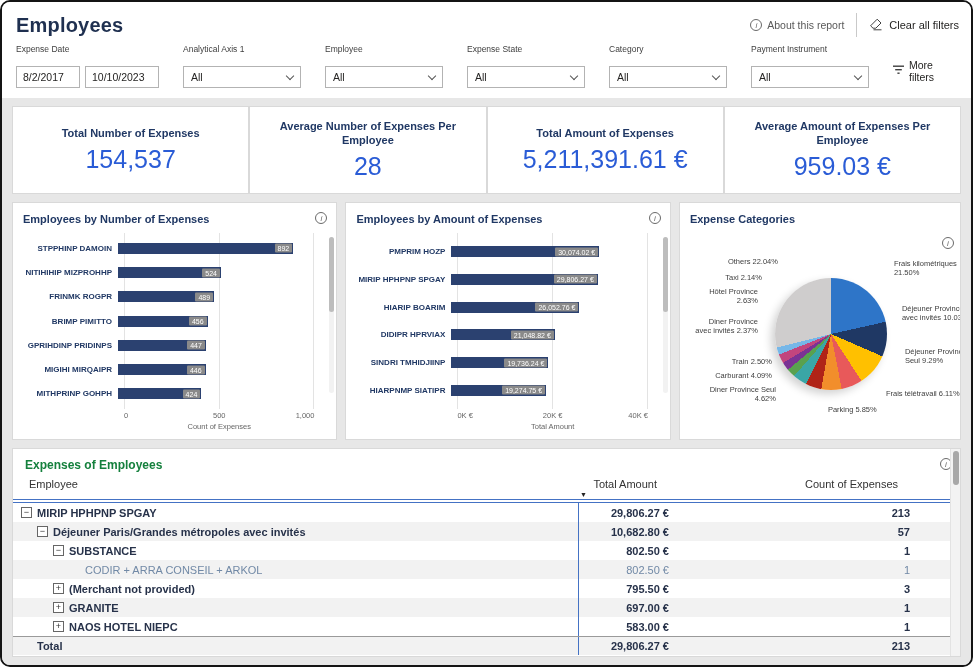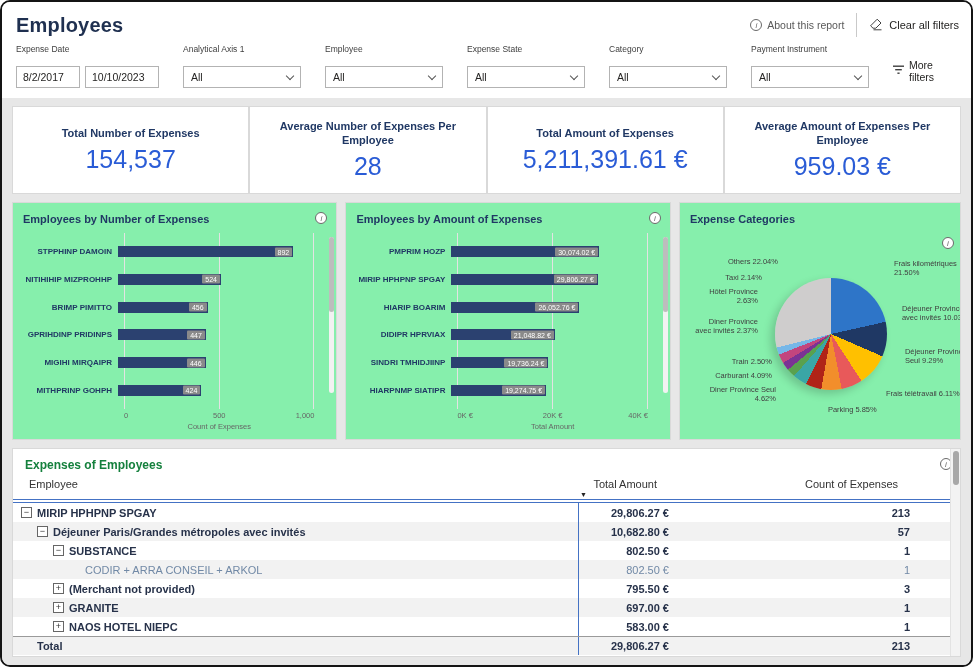--- a/index.html
+++ b/index.html
@@ -25,21 +25,21 @@
 .chev{margin-left:auto;width:6px;height:6px;border-right:1.4px solid #555;border-bottom:1.4px solid #555;transform:rotate(45deg);margin-top:-3px}
 .more{margin-left:auto;display:flex;align-items:center;gap:5px;font-size:10.5px;color:#252423;padding-bottom:5px;cursor:pointer}
 
 .content{flex:1;padding:8px 10px;display:flex;flex-direction:column;gap:8px;background:#e7e7e7}
 .kpi-row{display:flex;gap:0;height:88px;flex:none}
 .kpi{flex:1;background:#fff;border:1px solid #d9d9d9;display:flex;flex-direction:column;align-items:center;justify-content:center;padding:6px 16px;gap:5px}
 .kpi-title{font-size:11px;font-weight:700;color:#203864;text-align:center;line-height:1.3}
 .kpi-value{font-size:25px;color:#2a5cd6}
 
 .charts-row{display:flex;gap:8px;height:238px;flex:none}
-.chart-card{background:#86efac;border:1px solid #d9d9d9;position:relative;display:flex;flex-direction:column;padding:10px 10px 6px 10px;overflow:hidden}
+.chart-card{background:#ffffff;border:1px solid #d9d9d9;position:relative;display:flex;flex-direction:column;padding:10px 10px 6px 10px;overflow:hidden}
 .c1,.c2{flex:1.05}.c3{flex:.9}
 .chart-title{font-size:11px;font-weight:700;color:#203864;padding-right:20px}
 .chart-info{position:absolute;top:9px;right:9px}
 .pie-info{position:absolute;top:34px;right:6px}
 .bar-area{flex:1;position:relative;margin-top:8px}
 .grid{position:absolute;left:101px;right:12px;top:0;bottom:0;background-image:linear-gradient(#e3e3e3,#e3e3e3),linear-gradient(#e3e3e3,#e3e3e3),linear-gradient(#e3e3e3,#e3e3e3);background-size:1px 100%;background-position:0 0,50% 0,100% 0;background-repeat:no-repeat}
 .bar-rows{position:absolute;left:0;right:0;top:0;bottom:0;display:flex;flex-direction:column;justify-content:space-evenly}
 .bar-row{display:flex;align-items:center;height:18px}
 .bar-label{width:95px;flex:none;font-size:8px;font-weight:700;color:#203864;text-align:right;padding-right:6px;white-space:nowrap;overflow:hidden}
 .bar-track{flex:1;margin-right:12px;height:11px;position:relative}
@@ -207,20 +207,28 @@
               </div>
               <div class="bar-row">
                 <span class="bar-label">NITIHIHIP MIZPROHHP</span>
                 <div class="bar-track">
                   <div class="bar" style="width: 52.4%;">
                     <span class="bar-chip">524</span>
                   </div>
                 </div>
               </div>
               <div class="bar-row">
+                <span class="bar-label">FRINMK ROGPR</span>
+                <div class="bar-track">
+                  <div class="bar" style="width: 48.9%;">
+                    <span class="bar-chip">489</span>
+                  </div>
+                </div>
+              </div>
+              <div class="bar-row">
                 <span class="bar-label">BRIMP PIMITTO</span>
                 <div class="bar-track">
                   <div class="bar" style="width: 45.6%;">
                     <span class="bar-chip">456</span>
                   </div>
                 </div>
               </div>
               <div class="bar-row">
                 <span class="bar-label">GPRIHDINP PRIDINPS</span>
                 <div class="bar-track">

